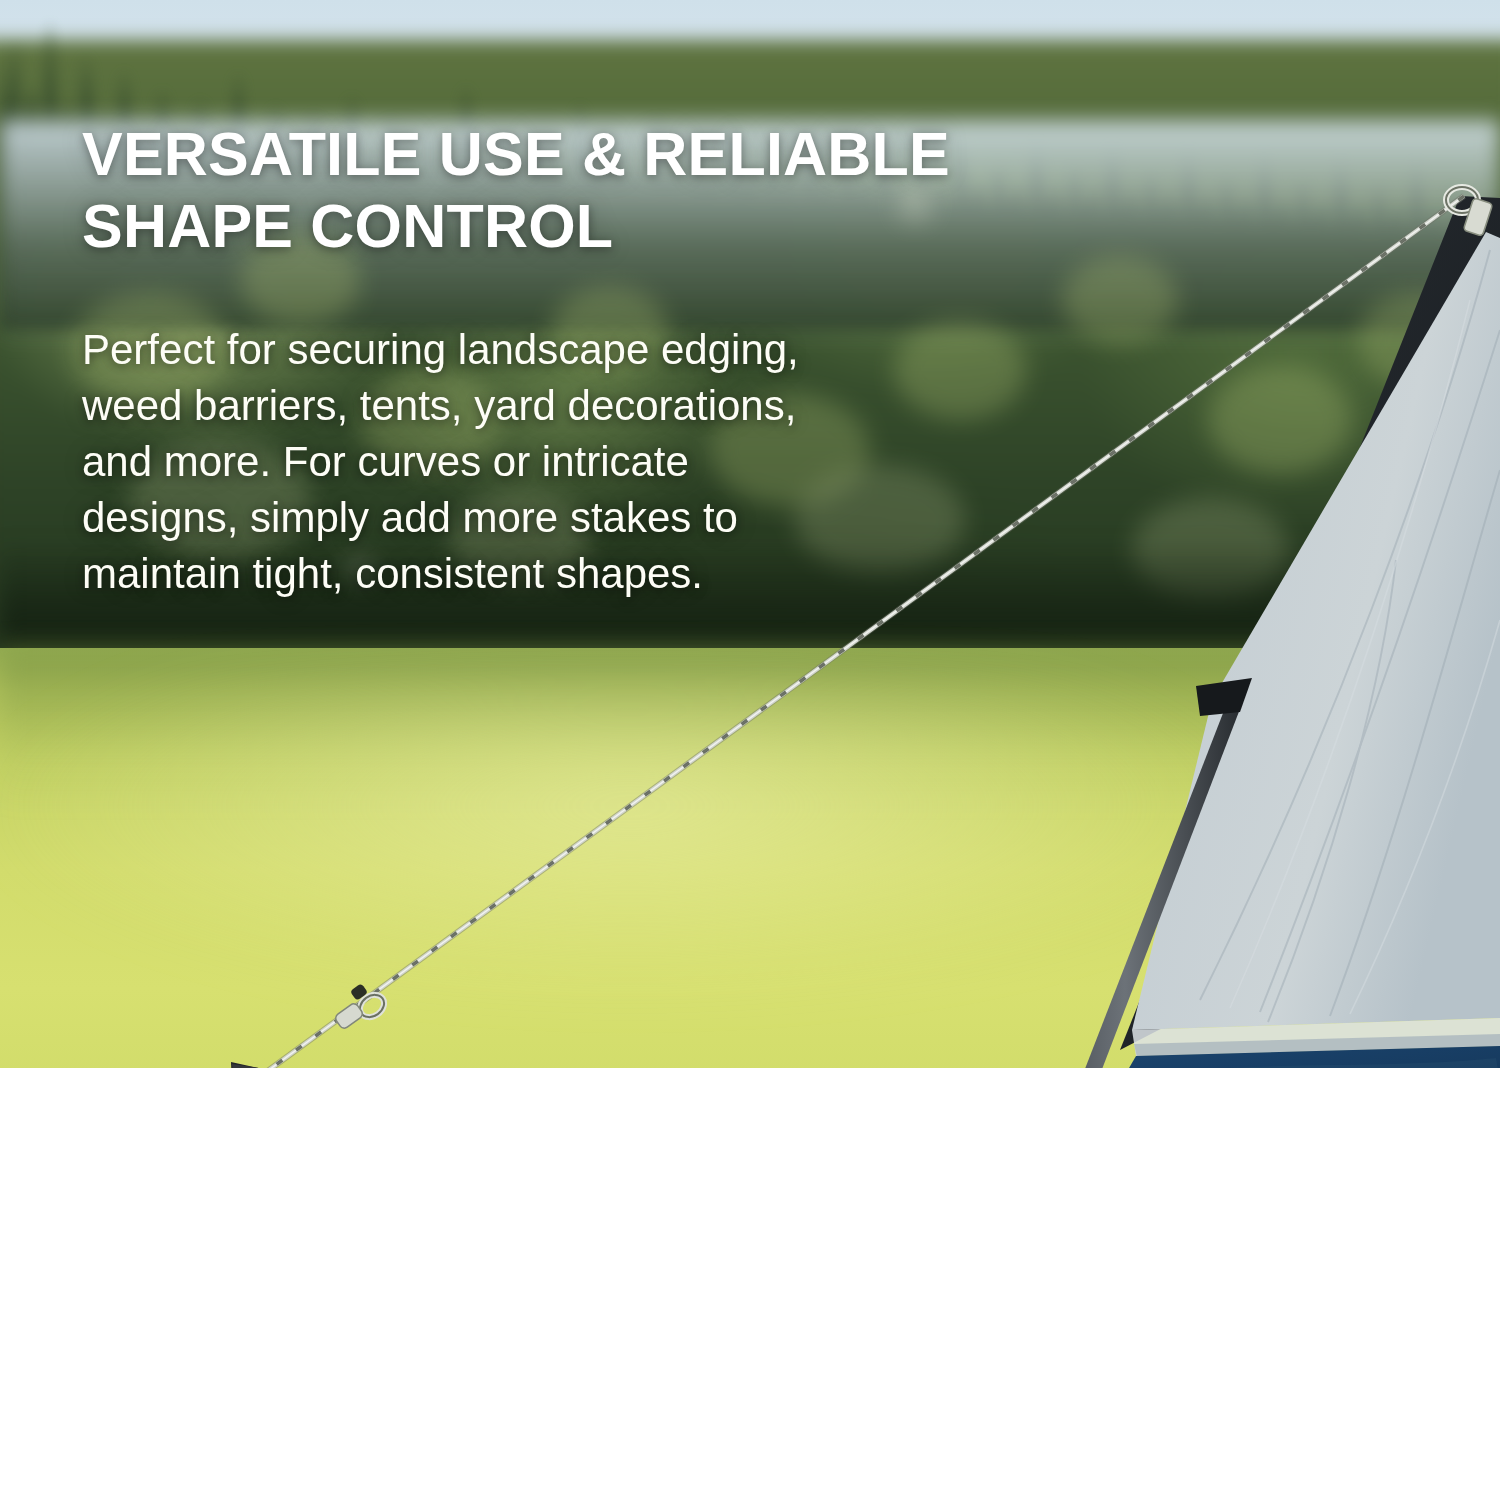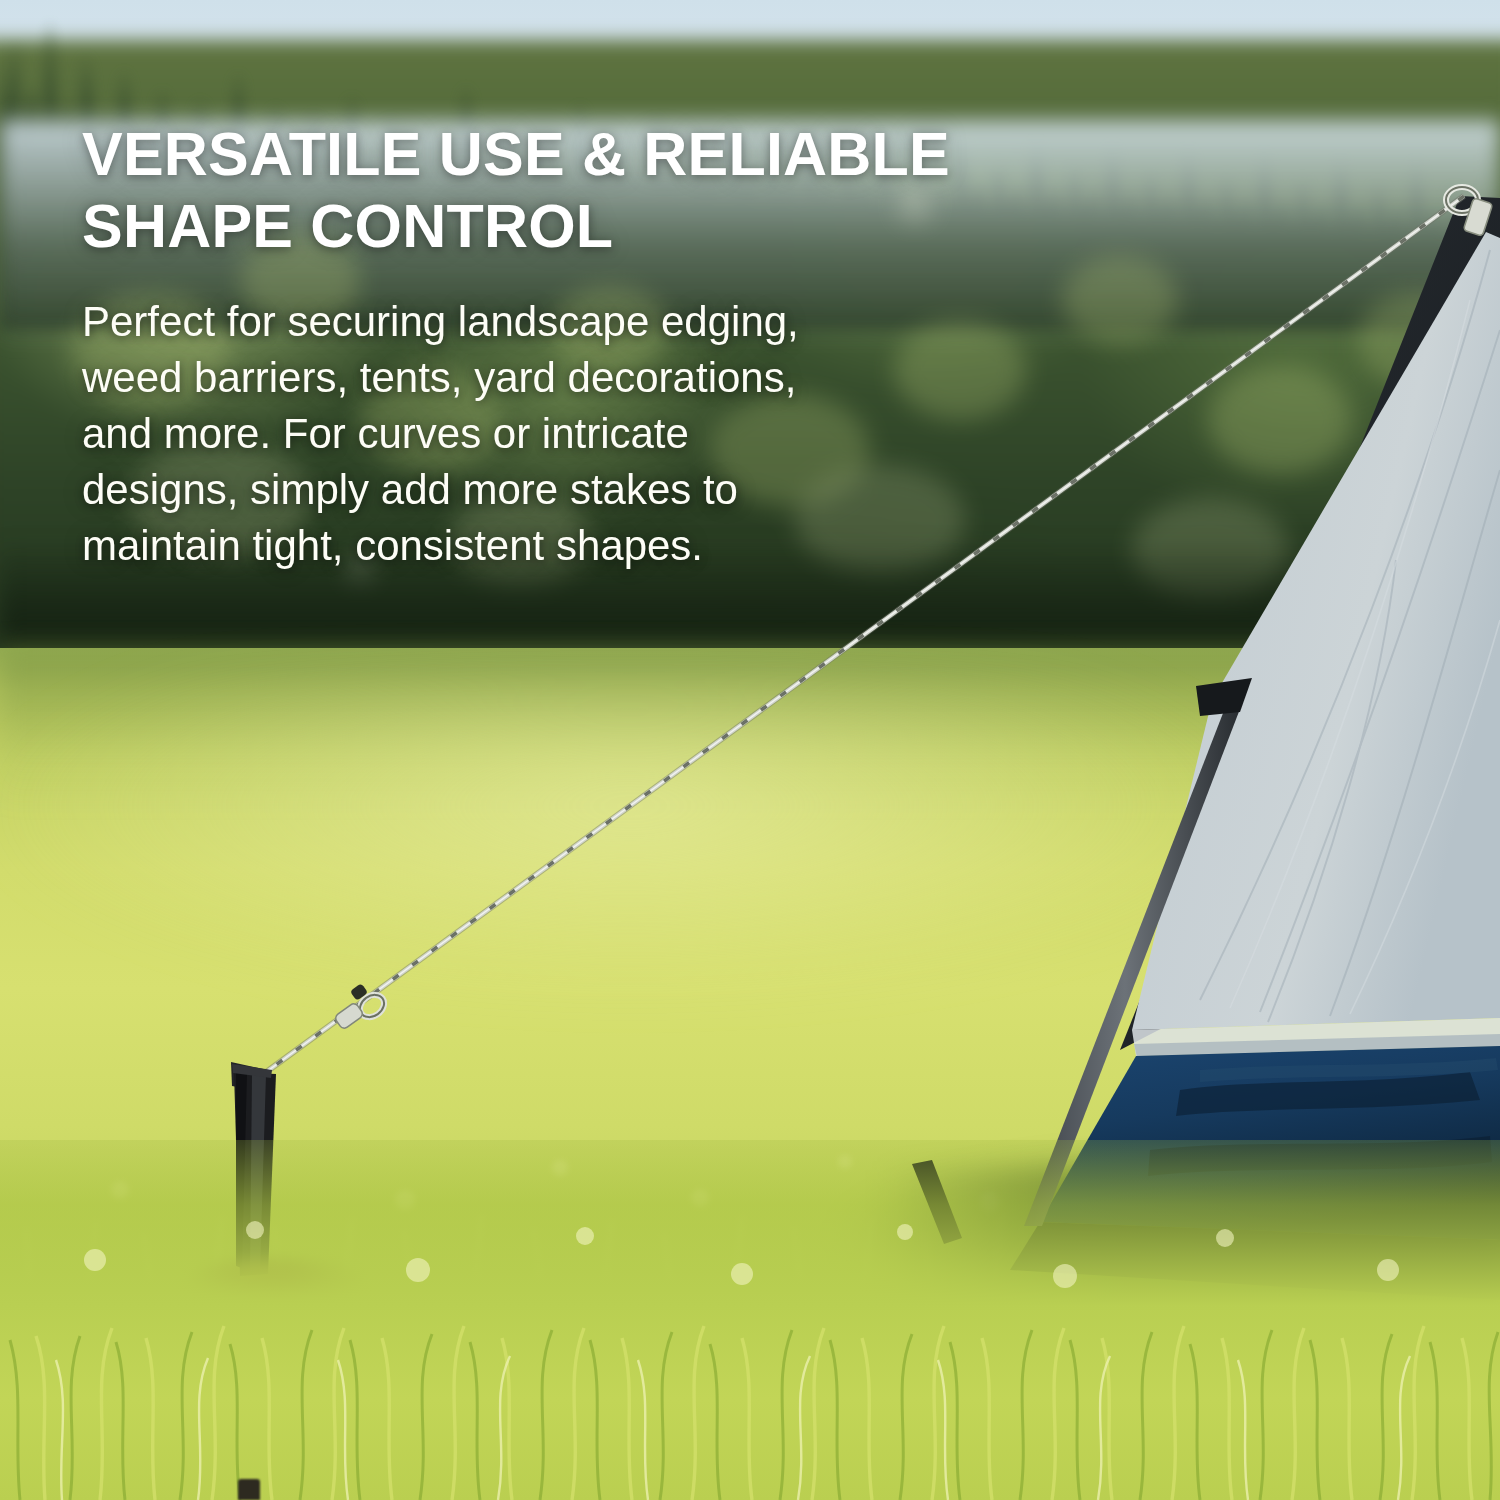--- a/index.html
+++ b/index.html
@@ -2,21 +2,21 @@
 <html><head>
 <meta charset="utf-8">
 <title>Versatile Use &amp; Reliable Shape Control</title>
 <style>
   * { margin:0; padding:0; box-sizing:border-box; }
   html,body { width:1500px; height:1500px; background:#fff; overflow:hidden; }
   body { font-family:"Liberation Sans", sans-serif; }
 
   .scene {
     position:relative;
-    width:1500px; height:1500px;
+    width:1500px; height:1068px;
     overflow:hidden;
     background:#ef4444;
   }
 
   
   .sky {
     position:absolute; left:0; top:0; width:1500px; height:240px;
     background:linear-gradient(180deg,#cfe0ea 0%,#d9e6ee 45%,#e2ecf1 100%);
   }
 
@@ -137,21 +137,21 @@
   .headline {
     font-size:61px;
     line-height:72px;
     font-weight:bold;
     color:#ffffff;
     letter-spacing:.2px;
     text-shadow:0 2px 10px rgba(0,0,0,.38), 0 0 26px rgba(0,0,0,.22);
     max-width:920px;
   }
   .body-copy {
-    margin-top:32px;
+    margin-top:60px;
     font-size:42px;
     line-height:56px;
     color:#fdfdf6;
     max-width:735px;
     text-shadow:0 2px 9px rgba(0,0,0,.45), 0 0 22px rgba(0,0,0,.25);
   }
 
   .bottom-speck {
     position:absolute; left:238px; top:1479px; width:22px; height:21px;
     background:#2d2a20; border-radius:3px 3px 0 0; filter:blur(1.2px);

